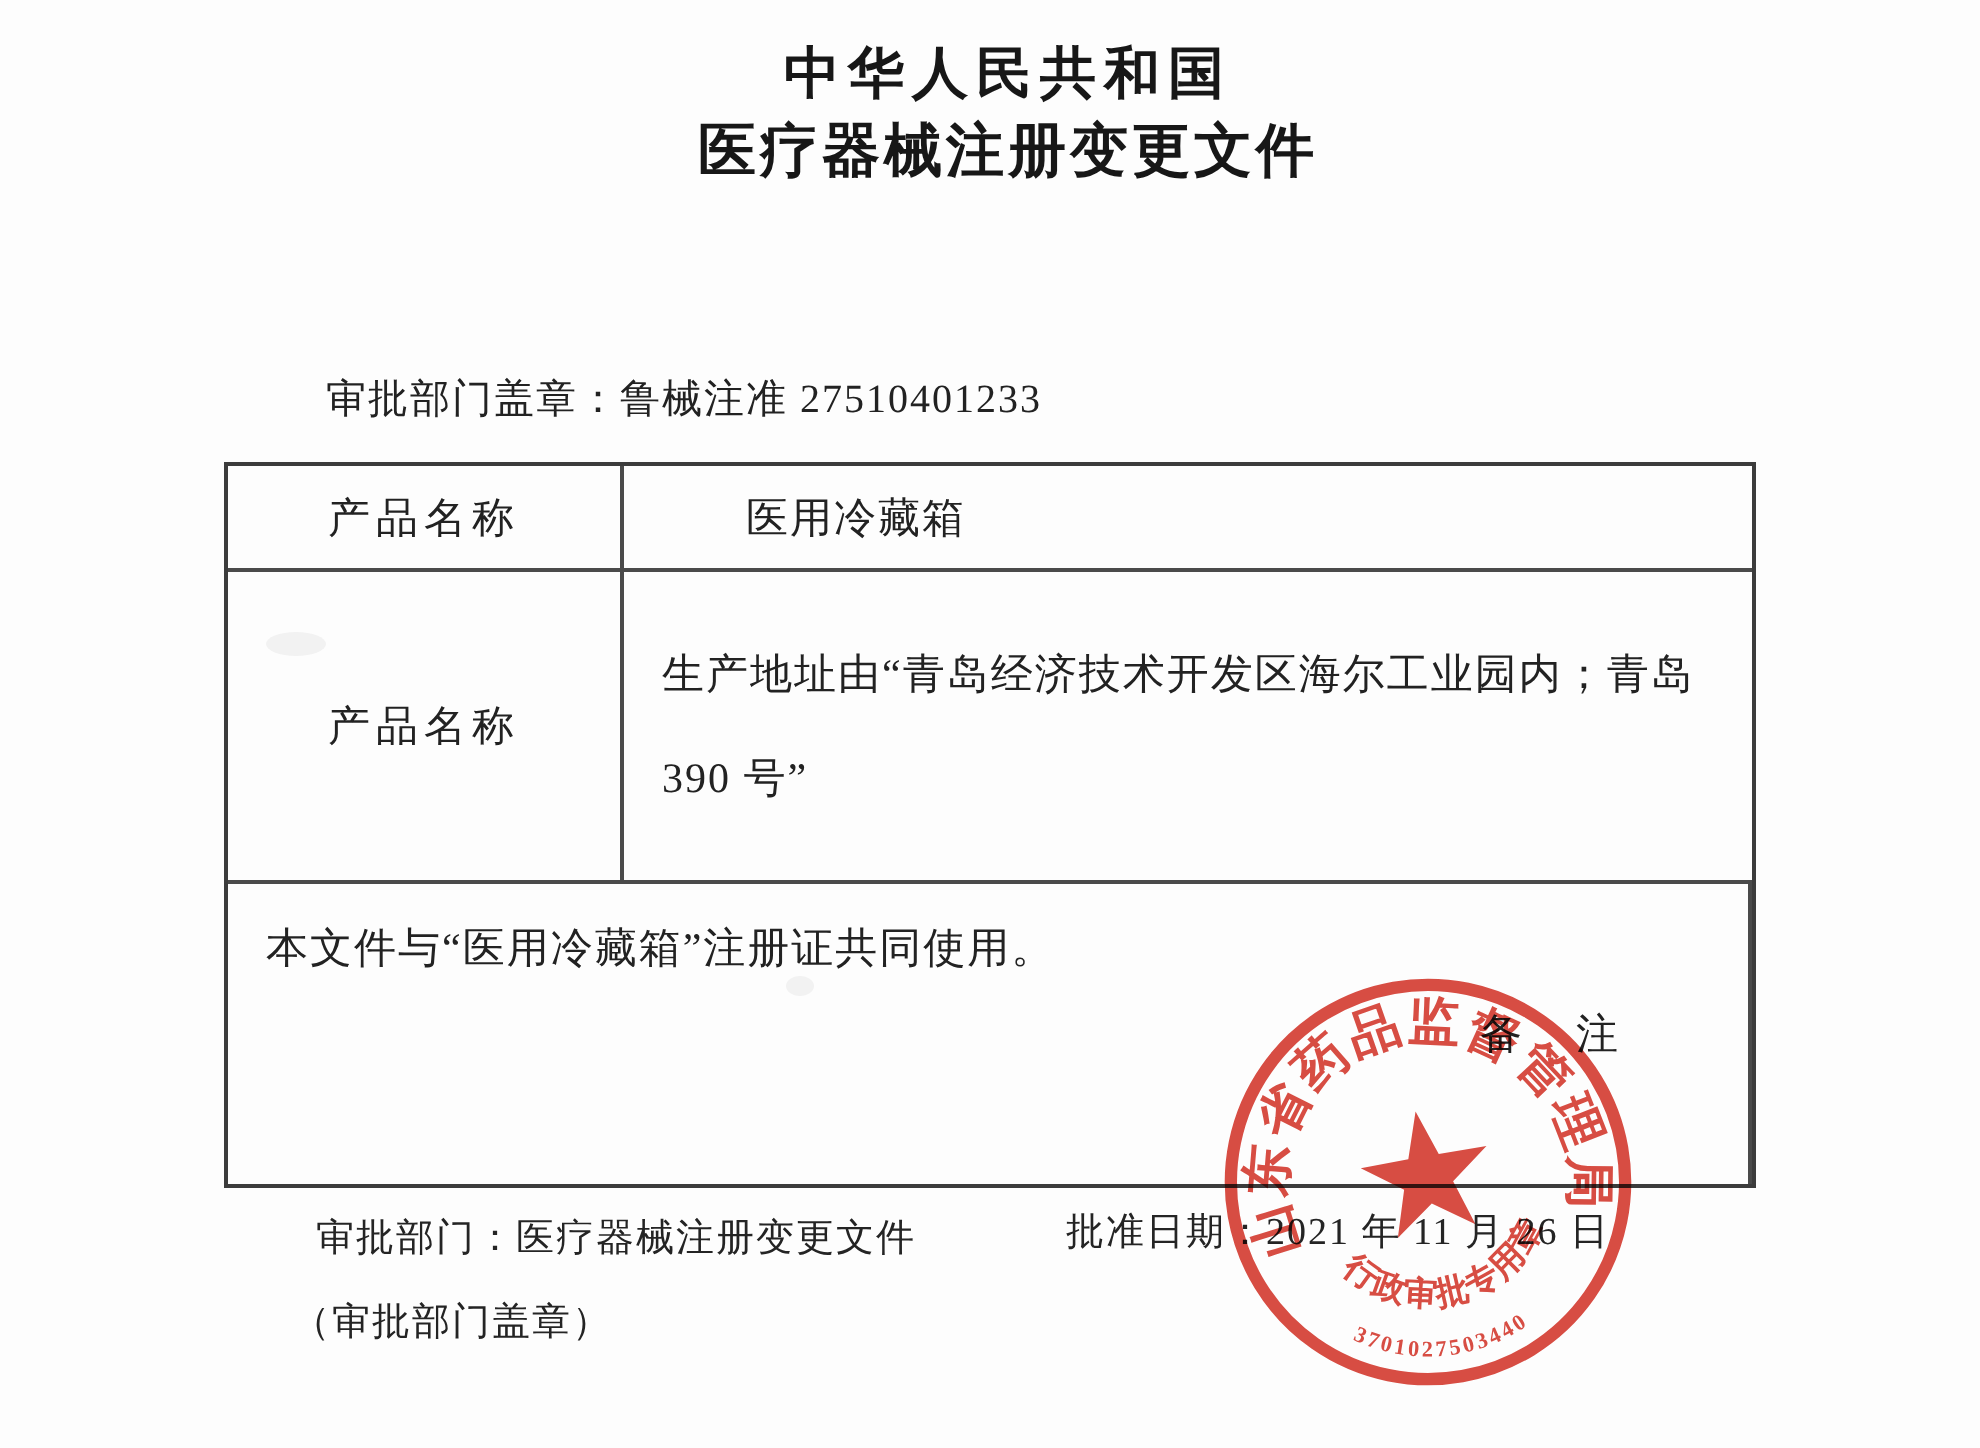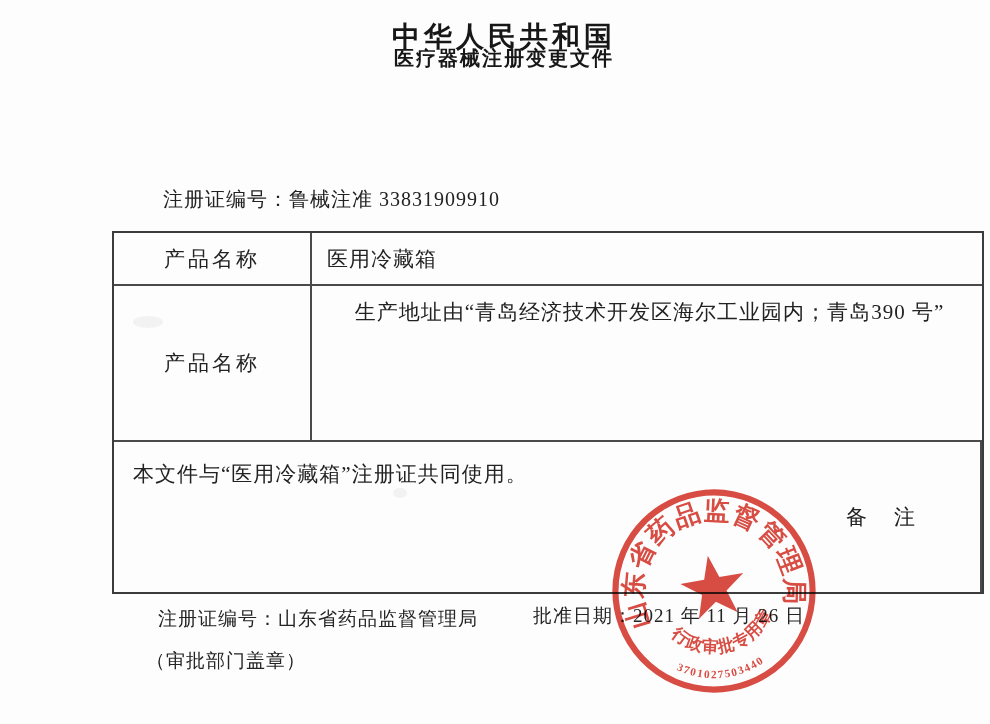--- a/index.html
+++ b/index.html
@@ -10,45 +10,45 @@
     background:#fdfdfd;
     overflow:hidden;
     font-family:"Liberation Serif","DejaVu Serif",serif;
     color:#1f1f1f;
   }
   .title{
     position:absolute;left:18px;right:0;
     text-align:center;font-weight:bold;color:#171717;
   }
   .title.t1{top:18px;font-size:28px;letter-spacing:4px;}
-  .title.t2{top:45px;font-size:20px;letter-spacing:2px;}
+  .title.t2{top:56px;font-size:29px;letter-spacing:2px;}
   .regline{
     position:absolute;left:163px;top:186px;
     font-size:20px;letter-spacing:1px;color:#222;
   }
   .doc-table{
-    position:absolute;left:112px;top:231px;width:872px;height:363px;
+    position:absolute;left:112px;top:231px;width:766px;height:363px;
     box-sizing:border-box;
     border:2px solid #3c3c3c;
     display:flex;flex-direction:column;
   }
   .t-row{display:flex;box-sizing:border-box;}
   .t-row.r1{height:53px;border-bottom:2px solid #4a4a4a;}
   .t-row.r2{height:156px;border-bottom:2px solid #4a4a4a;}
   .t-row.r3{flex:1;}
   .cell{box-sizing:border-box;}
   .cell.lbl{
     width:198px;flex:0 0 198px;
     border-right:2px solid #4a4a4a;
     display:flex;align-items:center;justify-content:center;
     font-size:21px;letter-spacing:3px;color:#222;
   }
   .cell.val{flex:1;font-size:21px;color:#222;letter-spacing:1px;}
-  .val.v1{display:flex;align-items:center;padding-left:15px;}
-  .val.v2{display:flex;flex-direction:row;justify-content:center;padding:0 14px 0 19px;}
+  .val.v1{display:flex;align-items:center;padding-left:28px;margin-left:33px;}
+  .val.v2{display:flex;flex-direction:column;justify-content:center;padding:0 14px 0 19px;}
   .val.v2 .ln{height:52px;line-height:52px;white-space:nowrap;overflow:hidden;}
   .val.v3{padding:13px 14px 0 19px;line-height:38px;}
   .footer-text{position:absolute;font-size:19px;color:#242424;letter-spacing:1px;}
   .f-dept{left:158px;top:606px;}
   .f-stampnote{left:146px;top:648px;text-align:center;}
   .f-date{left:533px;top:603px;}
   .seal{
     position:absolute;left:602px;top:479px;width:224px;height:224px;
     transform:rotate(-10deg);
     opacity:.9;
@@ -65,41 +65,41 @@
   .speck{position:absolute;background:#f2f2f2;border-radius:50%;}
 </style>
 </head>
 <body>
 
 <div class="page">
 
   <div class="title t1">中华人民共和国</div>
   <div class="title t2">医疗器械注册变更文件</div>
 
-  <div class="regline"><span>注册证编号：</span><span>鲁械注准 33831909910</span></div>
+  <div class="regline"><span>审批部门盖章：</span><span>鲁械注准 27510401233</span></div>
 
   <div class="doc-table">
     <div class="t-row r1">
       <div class="cell lbl">产品名称</div>
       <div class="cell val v1">医用冷藏箱</div>
     </div>
     <div class="t-row r2">
       <div class="cell lbl">产品名称</div>
       <div class="cell val v2">
         <div class="ln">生产地址由“青岛经济技术开发区海尔工业园内；青岛</div>
         <div class="ln">390 号”</div>
       </div>
     </div>
     <div class="t-row r3">
       <div class="cell val v3">本文件与“医用冷藏箱”注册证共同使用。</div>
       <div class="cell lbl">备　注</div>
     </div>
   </div>
 
-  <div class="footer-text f-dept">注册证编号：山东省药品监督管理局</div>
+  <div class="footer-text f-dept">审批部门：医疗器械注册变更文件</div>
   <div class="footer-text f-stampnote">（审批部门盖章）</div>
   <div class="footer-text f-date">批准日期：2021 年 11 月 26 日</div>
 
   <svg class="seal" viewBox="0 0 200 200" aria-hidden="true">
     <defs>
       <path id="arcTop" d="M 39.86 121.89 A 64 64 0 1 1 160.14 121.89" fill="none"></path>
       <path id="arcBanner" d="M 55 131.5 A 55 55 0 0 0 145 131.5" fill="none"></path>
       <path id="arcSerial" d="M 49.9 159.7 A 78 78 0 0 0 150.1 159.7" fill="none"></path>
     </defs>
     <circle cx="100" cy="100" r="88" fill="none" stroke="#d5392e" stroke-width="5.5"></circle>

